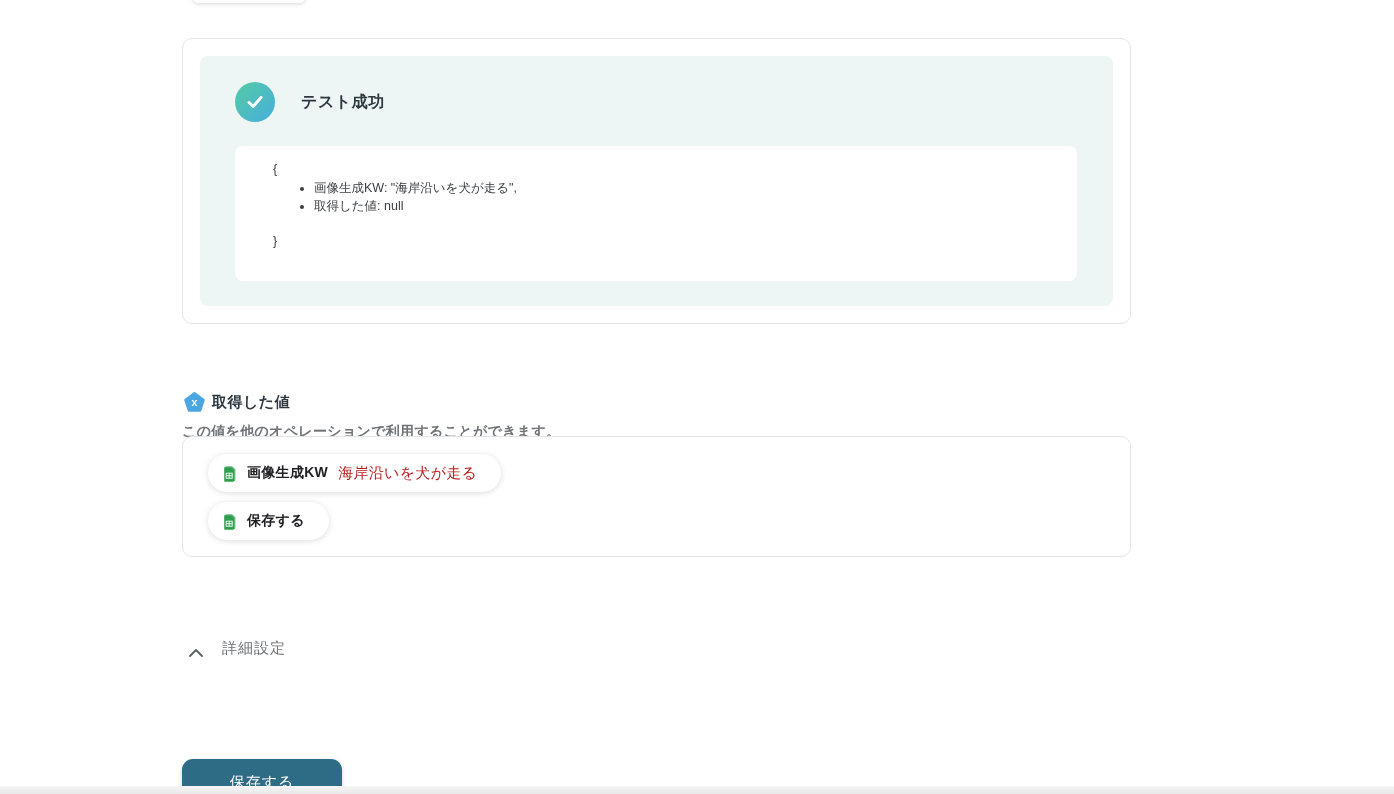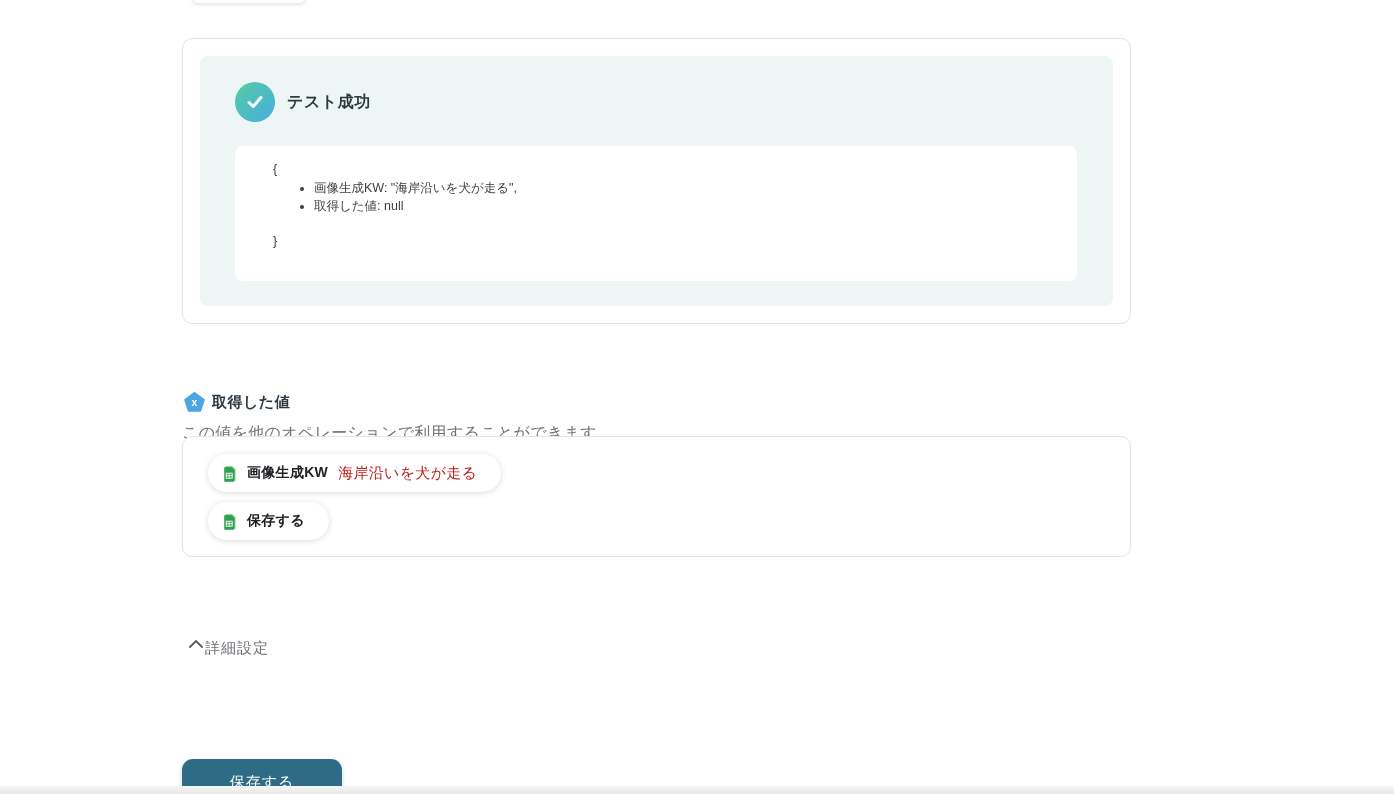--- a/index.html
+++ b/index.html
@@ -32,21 +32,21 @@
   }
   .result-panel {
     width: 100%; height: 100%;
     background: #edf6f4;
     border-radius: 8px;
     padding: 26px 36px 27px 35px;
   }
   .result-header {
     display: flex;
     align-items: center;
-    gap: 12px;
+    gap: 26px;
   }
   .check-circle {
     width: 40px; height: 40px;
     border-radius: 50%;
     background: linear-gradient(135deg, #55cba4 0%, #47aede 100%);
     display: flex; align-items: center; justify-content: center;
     flex: 0 0 auto;
   }
   .result-title {
     font-size: 16px;
@@ -88,23 +88,24 @@
   }
   .values-title {
     font-size: 15px;
     font-weight: 700;
     color: #2d3840;
     letter-spacing: 0.5px;
   }
   .values-desc {
     position: absolute;
     left: 182px; top: 423px;
-    font-size: 16px;
+    font-size: 14px;
     color: #6f7377;
     letter-spacing: 0.3px;
+    font-weight: bold;
   }
   .values-card {
     position: absolute;
     left: 182px; top: 436px;
     width: 949px; height: 121px;
     background: #ffffff;
     border: 1px solid #e3e5e5;
     border-radius: 10px;
     padding: 17px 0 0 25px;
   }
@@ -132,22 +133,22 @@
     color: #b91c1c;
     letter-spacing: 0.3px;
   }
   .sheet-icon { width: 14px; height: 17px; flex: 0 0 auto; }
 
   
   .advanced-row {
     position: absolute;
     left: 188px; top: 639px;
     display: flex;
-    align-items: flex-start;
-    gap: 1px;
+    align-items: flex-end;
+    gap: 18px;
     cursor: pointer;
   }
   .advanced-label {
     font-size: 15px;
     color: #6e7276;
     letter-spacing: 1px;
   }
 
   
   .save-button {

